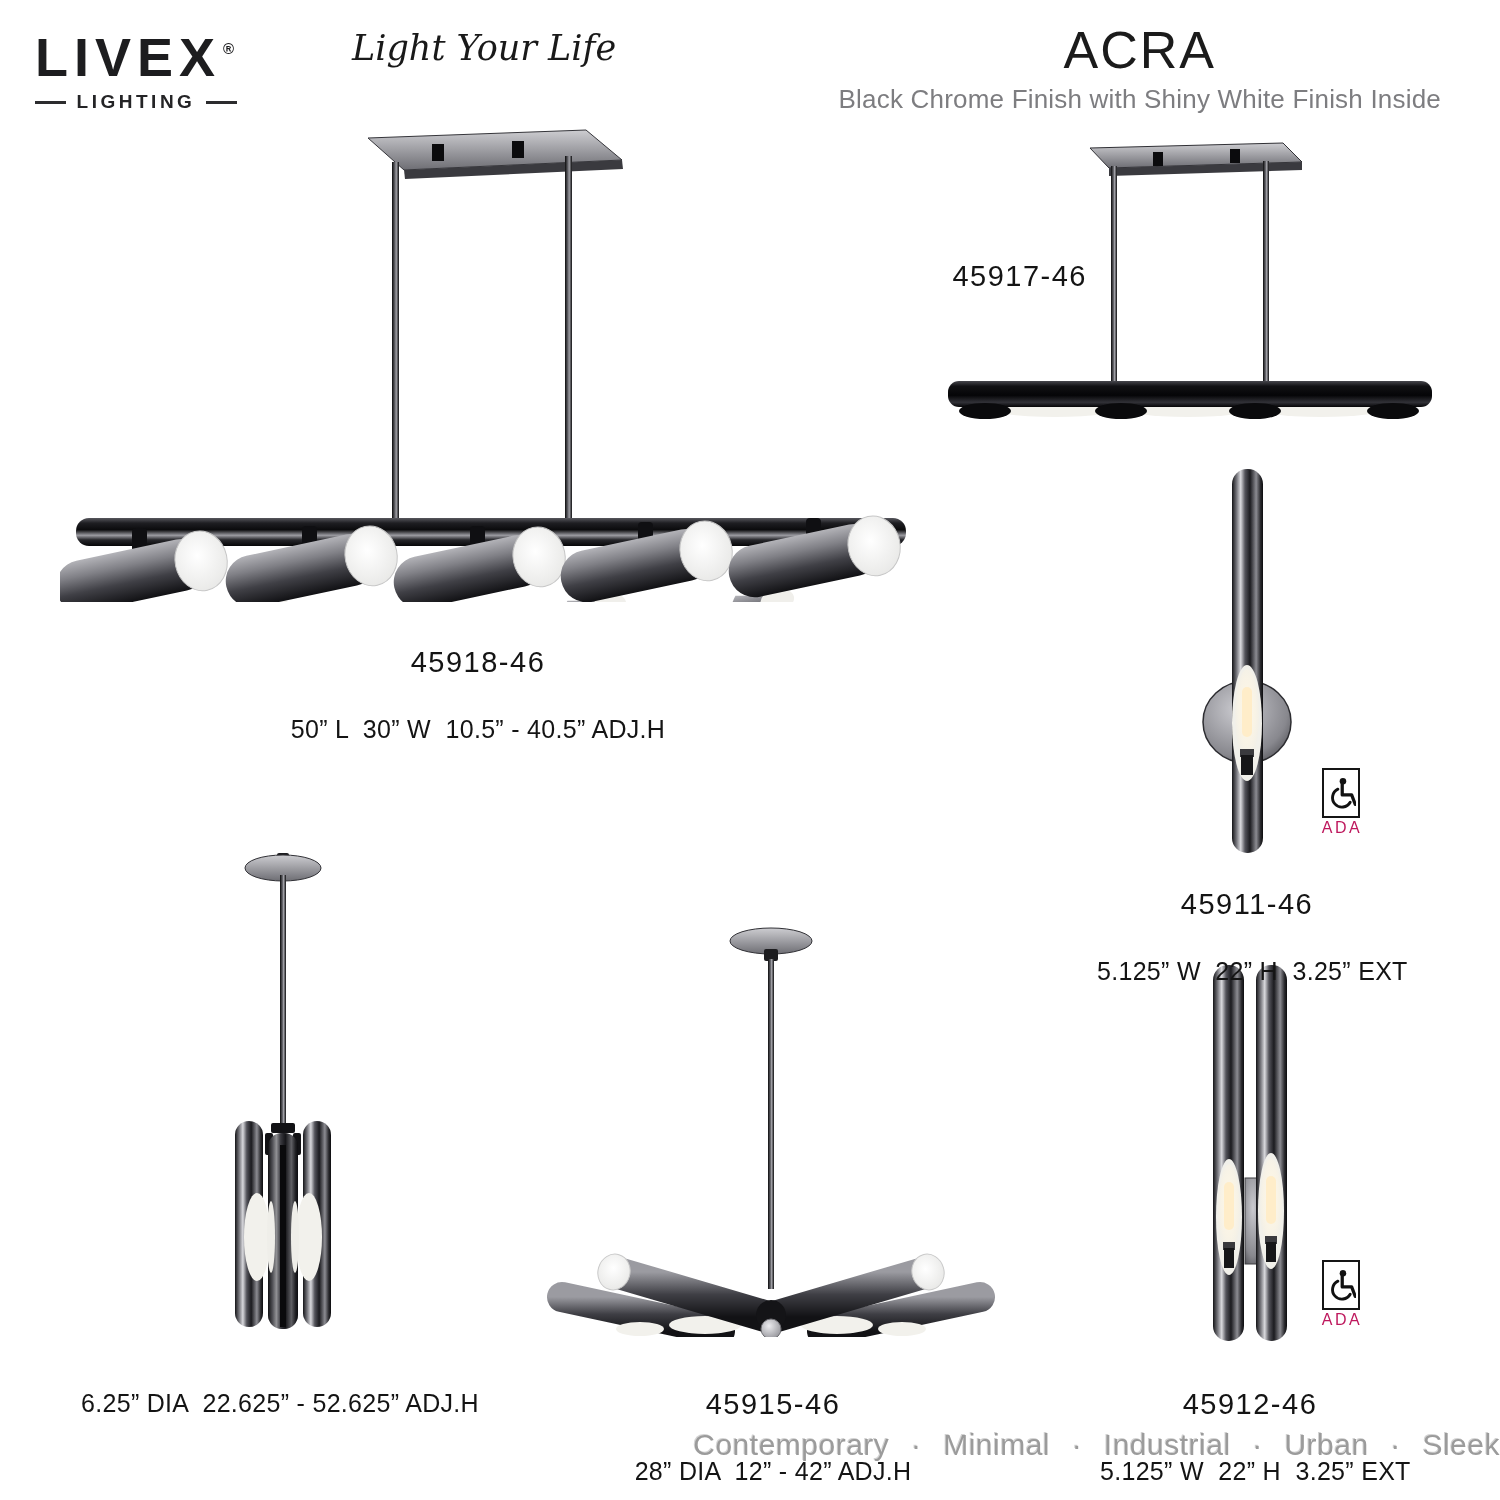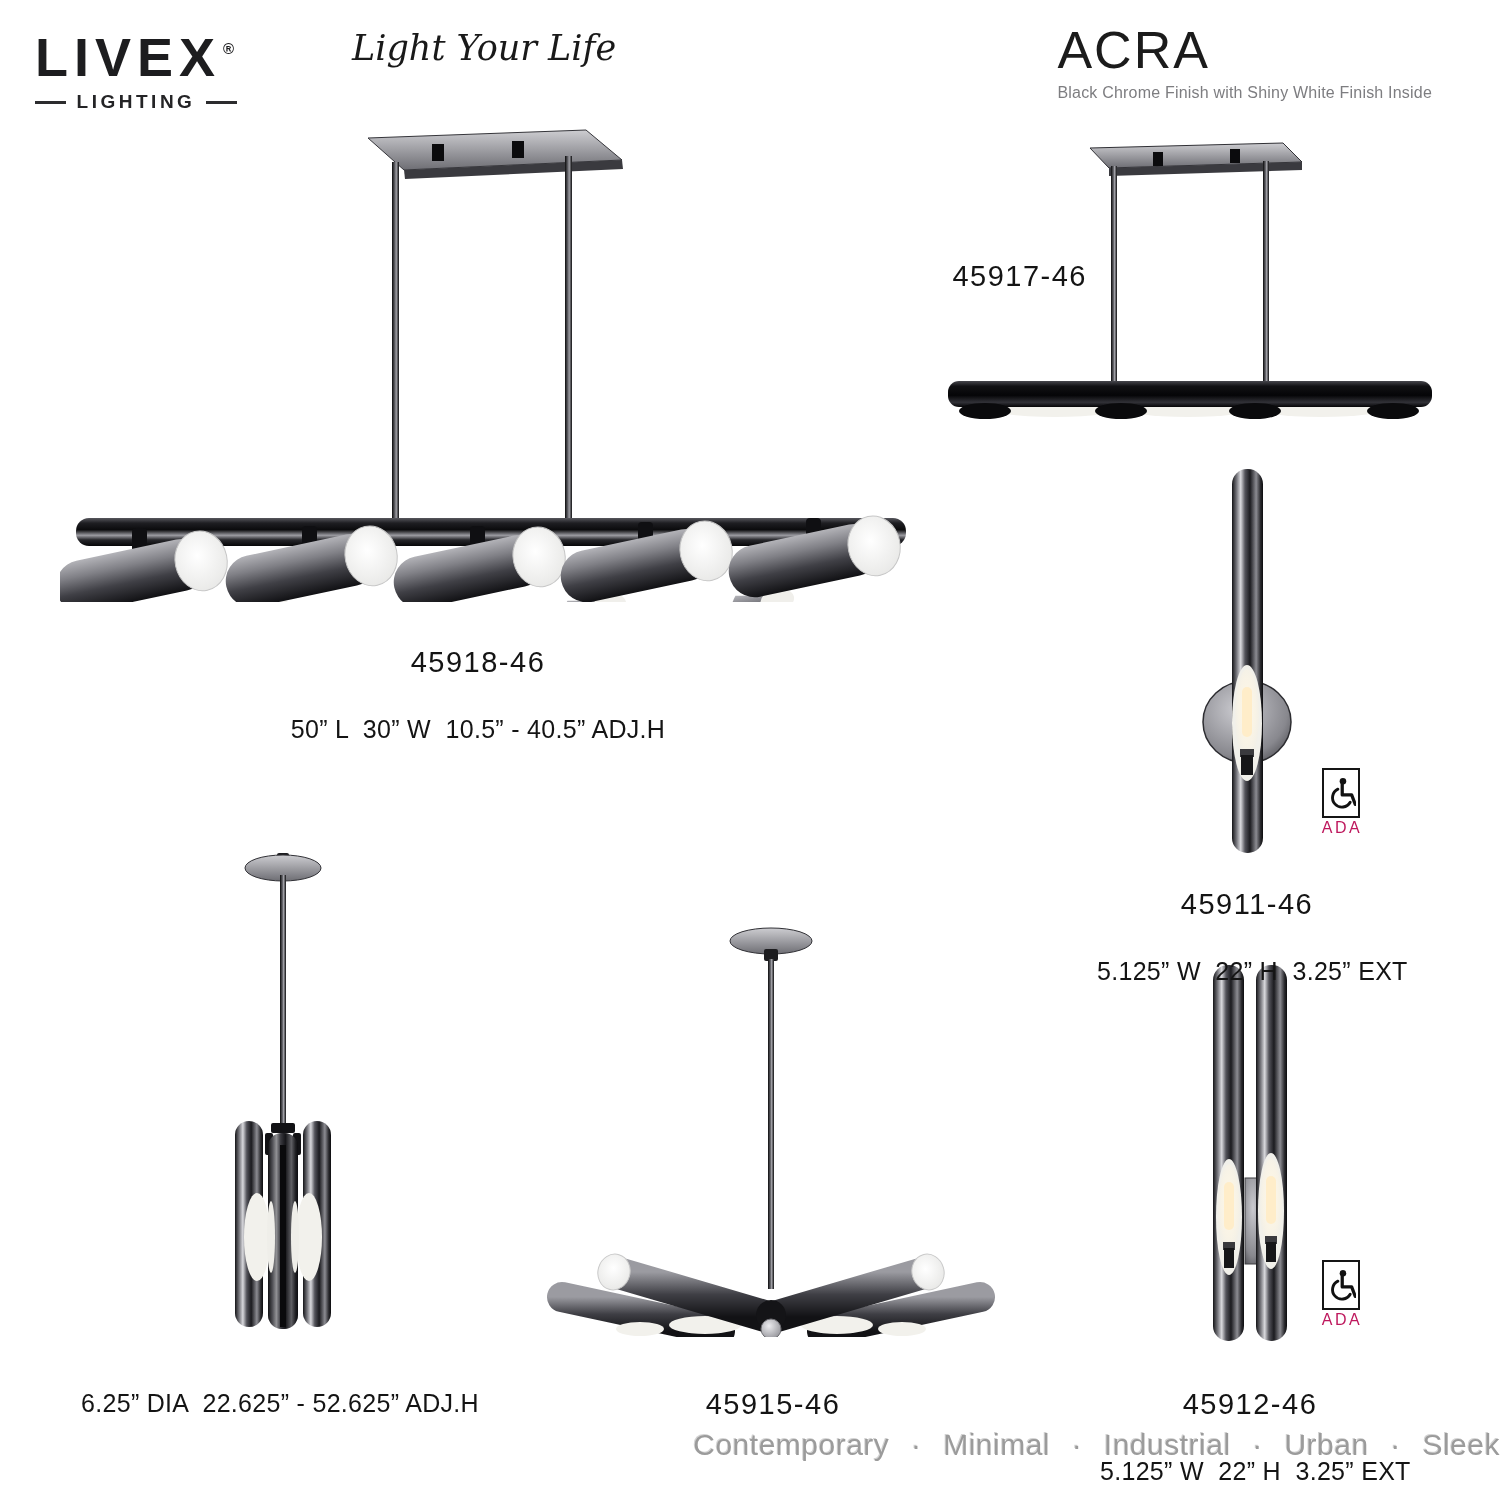--- a/index.html
+++ b/index.html
@@ -10,23 +10,23 @@
   .logo { position:absolute; left:35px; top:30px; width:202px; }
   .logo-main { font-size:54px; font-weight:800; letter-spacing:6px; color:#1d1d1f; line-height:1; white-space:nowrap; }
   .reg { font-size:15px; font-weight:700; letter-spacing:0; position:relative; top:-22px; margin-left:2px; }
   .logo-sub { display:flex; align-items:center; gap:11px; margin-top:7px; width:100%; }
   .rule { flex:1; height:3px; background:#2c2c2e; }
   .logo-sub-text { font-size:19px; font-weight:700; letter-spacing:3.5px; color:#242426; }
 
   .script-tagline { position:absolute; left:352px; top:28px; font-family:"DejaVu Serif", serif;
                     font-style:italic; font-size:35px; color:#191919; }
 
-  .collection { position:absolute; right:68px; top:22px; text-align:left;margin-left:41px; }
+  .collection { position:absolute; right:59px; top:22px; text-align:center;margin-left:41px; }
   .collection-name { font-size:52px; letter-spacing:2px; color:#1b1b1b; line-height:1.1; font-weight:400; }
-  .finish-desc { font-size:16px; color:#7d7d80; margin-top:5px; letter-spacing:0.2px; }
+  .finish-desc { font-size:26px; color:#7d7d80; margin-top:5px; letter-spacing:0.2px; }
 
   .fixture { position:absolute; }
   .defs { position:absolute; width:0; height:0; }
 
   .plabel { position:absolute; white-space:pre; }
   .plabel.center { text-align:center; }
   .plabel.right { text-align:right; }
   .pnum { font-size:29px; letter-spacing:1.5px; line-height:32px; color:#141414; }
   .pdim { font-size:25px; letter-spacing:0.3px; line-height:30px; color:#141414; }
 
@@ -310,20 +310,21 @@
     <div class="pnum">45911-46</div>
     <div class="pdim">5.125” W  22” H  3.25” EXT</div>
   </div>
 
   <div class="plabel center" style="left:80px; top:1352px; width:400px;">
     <div class="pdim">6.25” DIA  22.625” - 52.625” ADJ.H</div>
   </div>
 
   <div class="plabel center" style="left:573px; top:1352px; width:400px;">
     <div class="pnum">45915-46</div>
+    <div class="pdim">28” DIA  12” - 42” ADJ.H</div>
   </div>
 
   <div class="plabel center" style="left:1100px; top:1352px; width:300px;">
     <div class="pnum">45912-46</div>
     <div class="pdim">5.125” W  22” H  3.25” EXT</div>
   </div>
 
   <div class="style-tagline">Contemporary  ·  Minimal  ·  Industrial  ·  Urban  ·  Sleek</div>
 
 </div>

